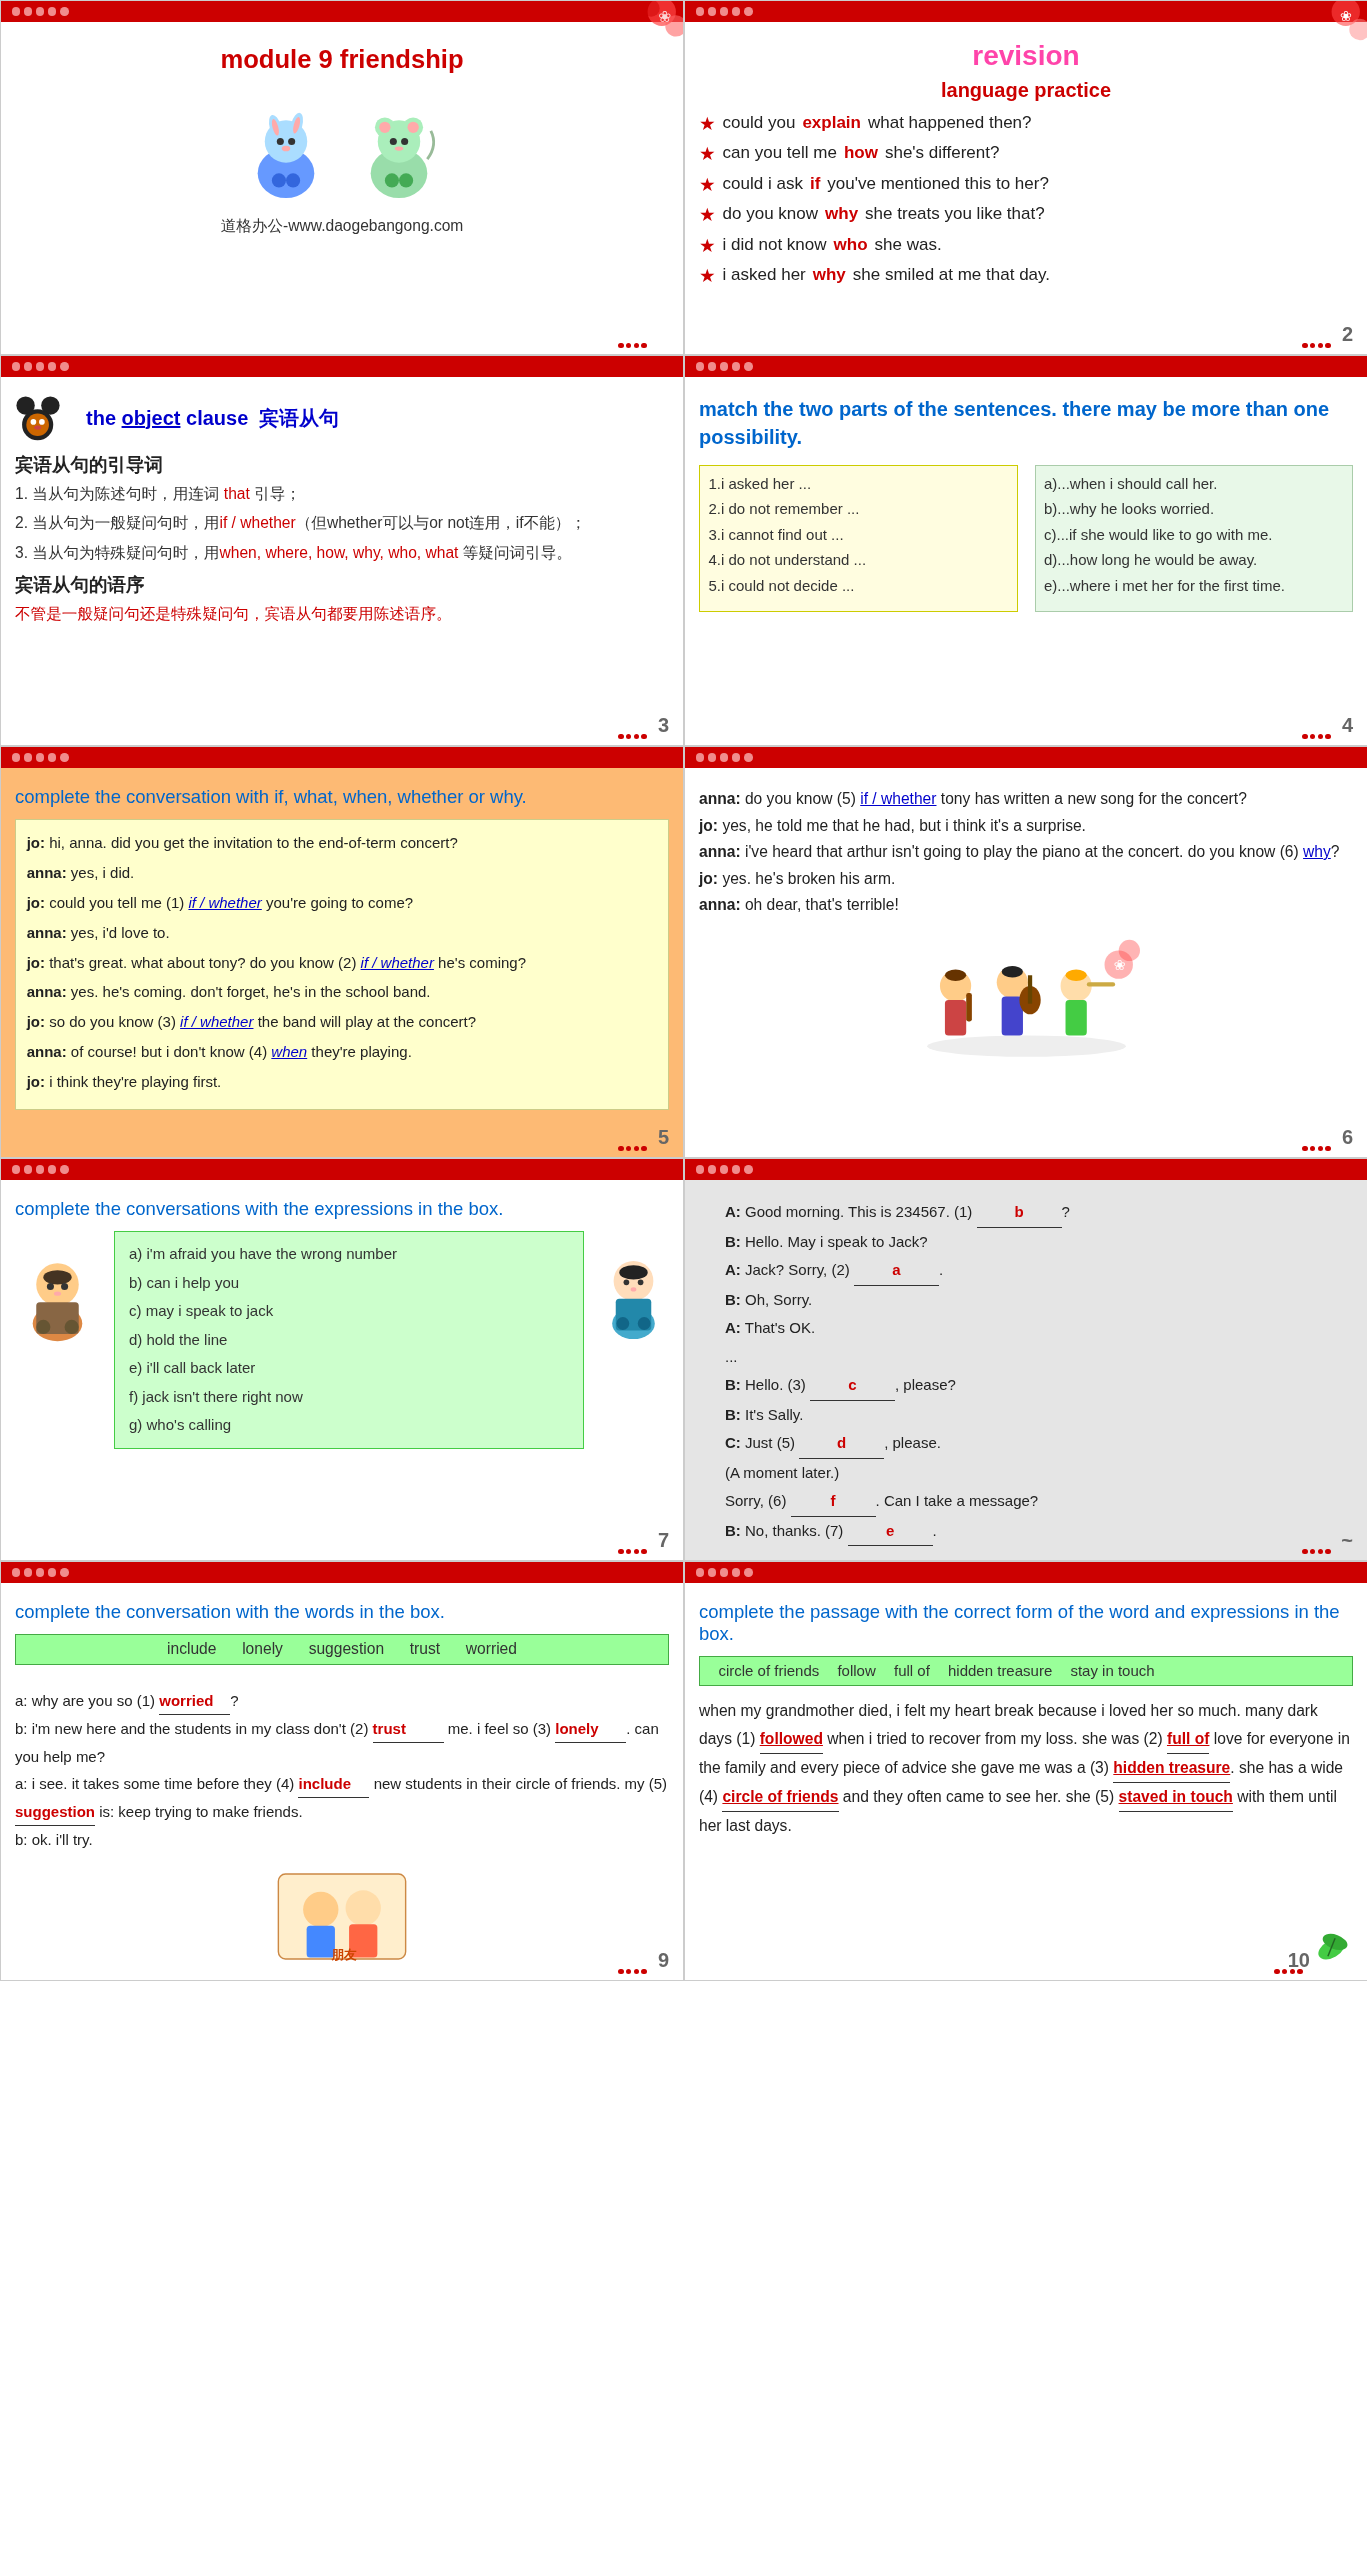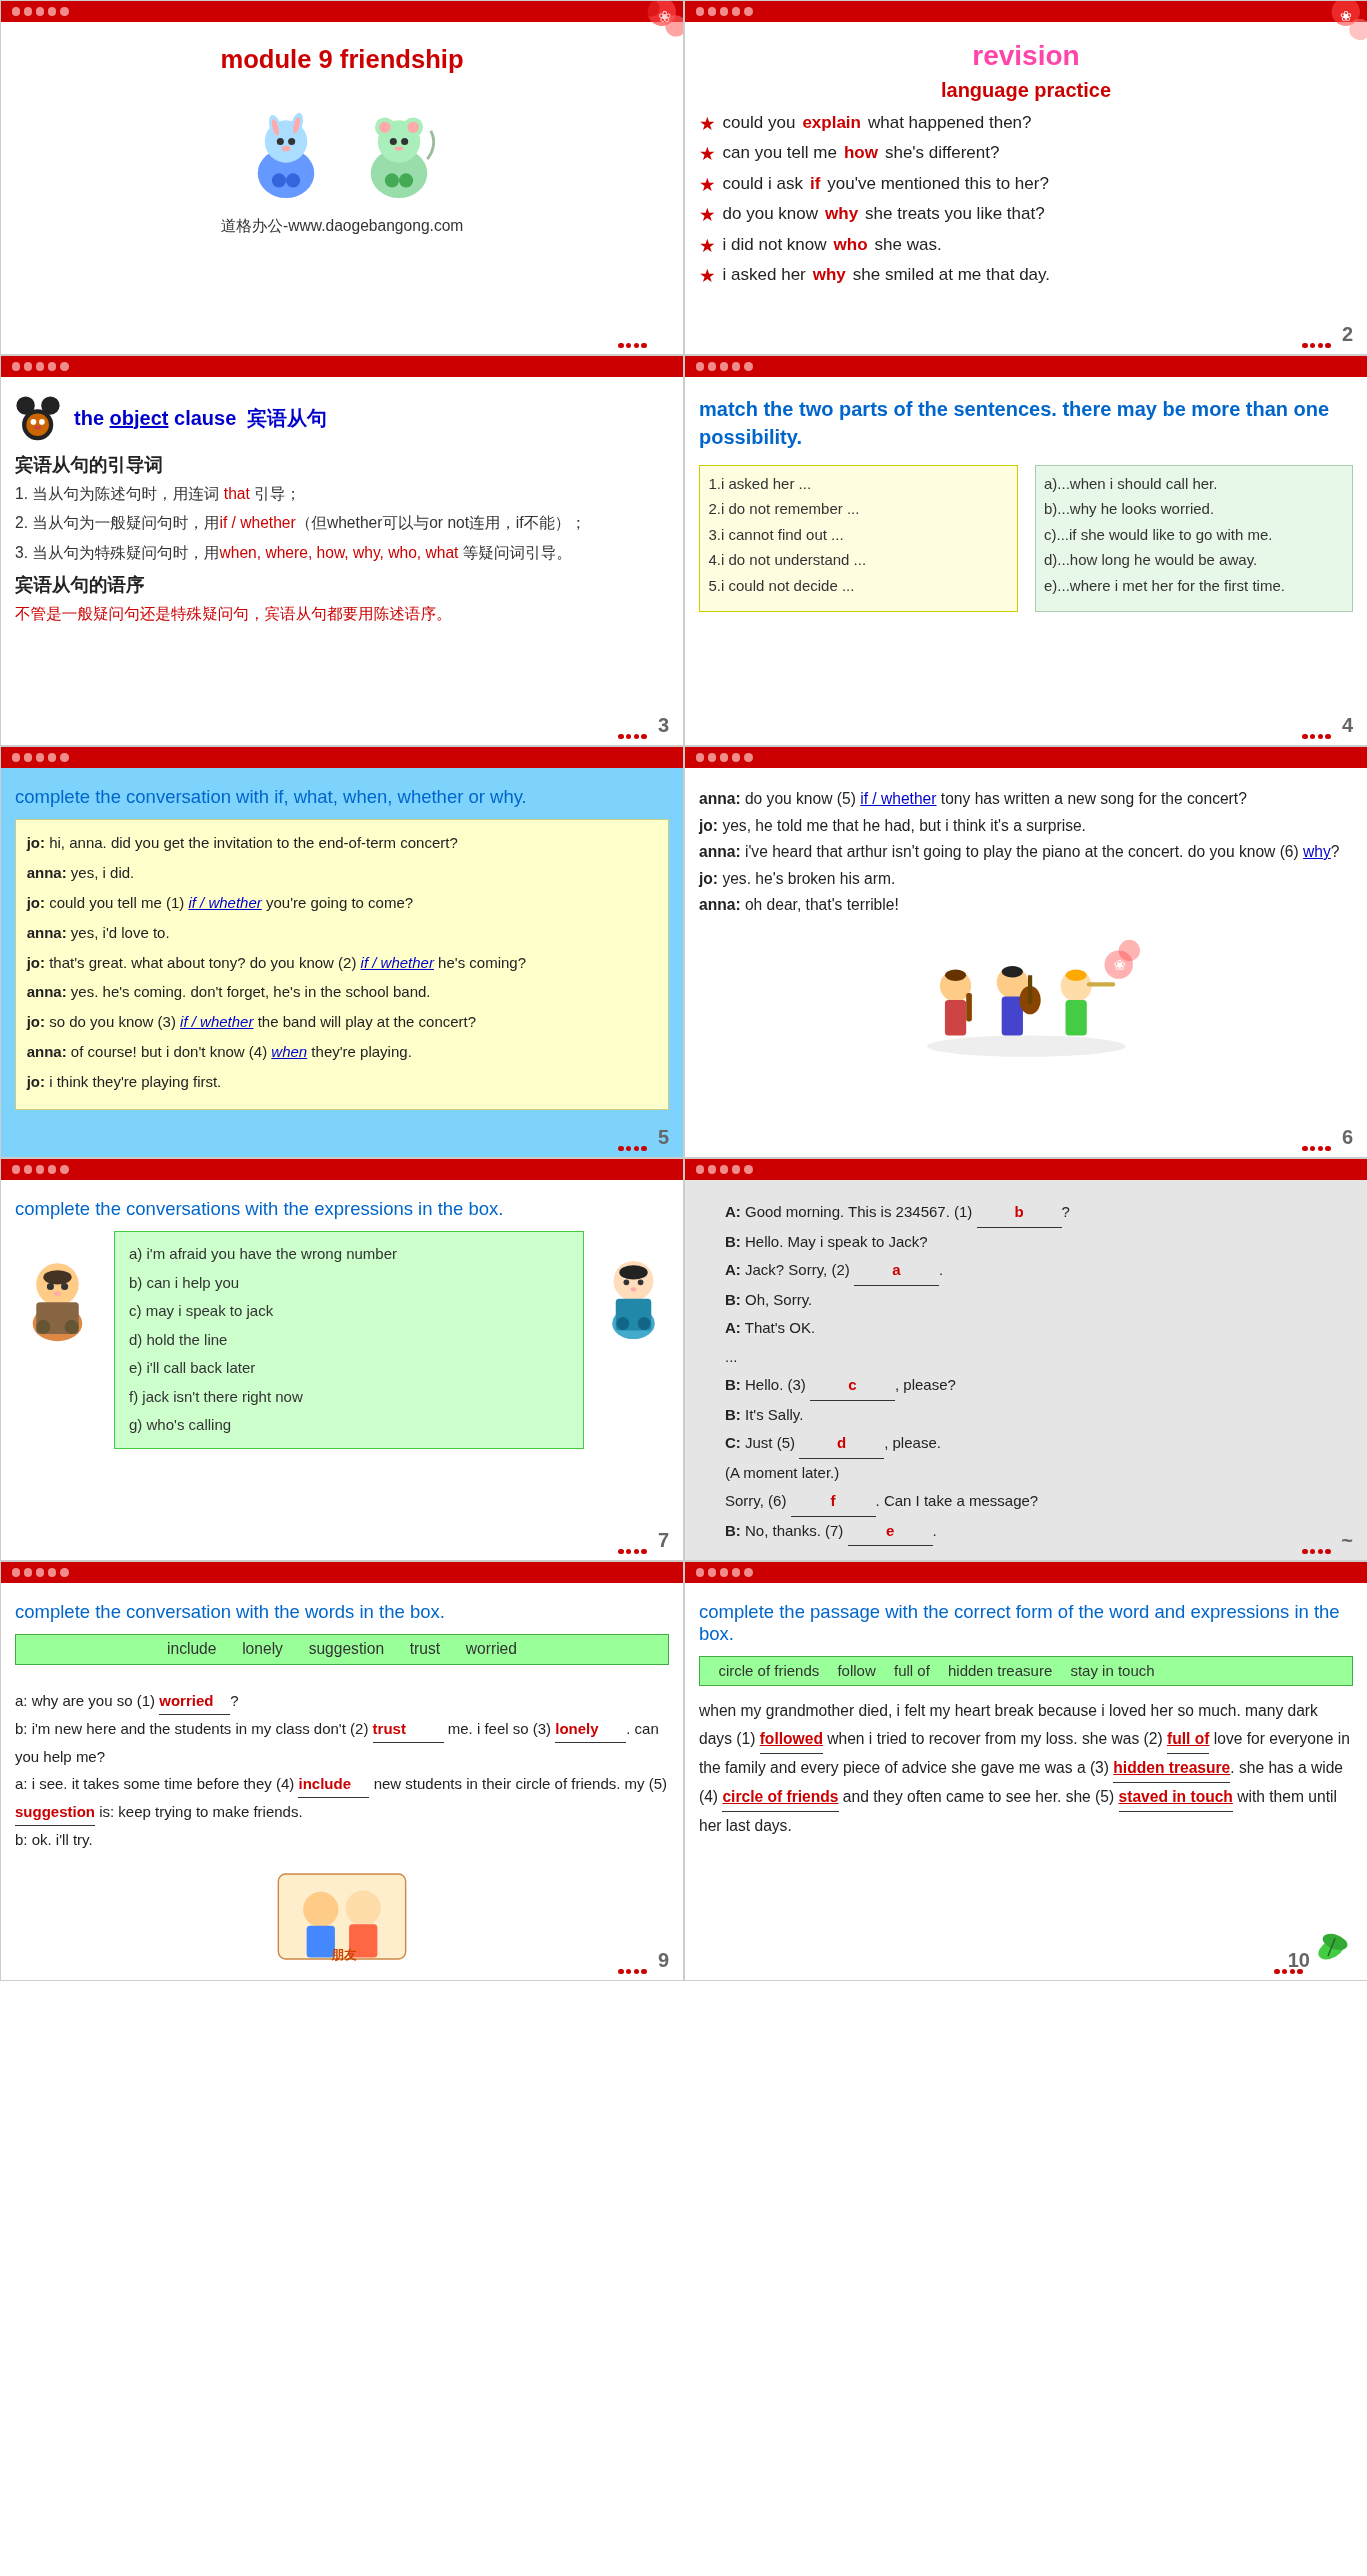--- a/index.html
+++ b/index.html
@@ -93,21 +93,21 @@
     }
     .star-item .highlight {
       color: #cc0000;
       font-weight: bold;
     }
 
     
     .section-header {
       display: flex;
       align-items: center;
-      gap: 13px;
+      gap: 25px;
       margin-bottom: 10.7px;
     }
     .rule-section-title {
       font-size: 18.5px;
       color: #222;
       margin: 8.5px 0 5.7px;
       font-weight: bold;
     }
     .rule-item {
       font-size: 15.6px;
@@ -490,21 +490,21 @@
     </div>
     <div class="cell-number">4</div>
     <div class="bottom-dots">
       <div class="bdot"></div>
         <div class="bdot"></div>
         <div class="bdot"></div>
         <div class="bdot"></div>
     </div>
   </div>
 
-  <div class="cell" style="background:#7dd3fc; min-height:412px;">
+  <div class="cell" style="background:#fdba74; min-height:412px;">
     <div class="header-decoration">
       <div class="header-dots">
         <div class="hdot"></div>
           <div class="hdot"></div>
           <div class="hdot"></div>
           <div class="hdot"></div>
           <div class="hdot"></div>
       </div>
     </div>
     <div class="cell-content">

